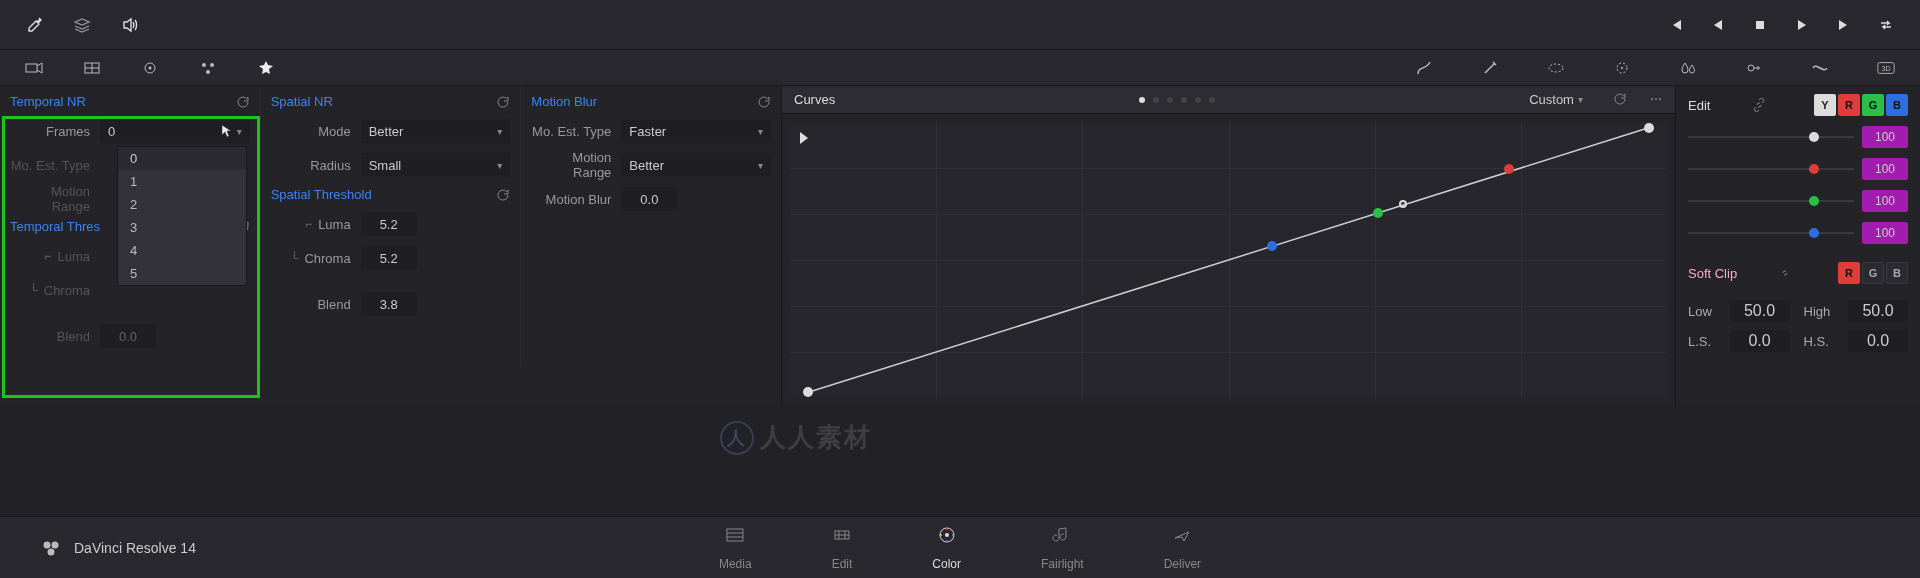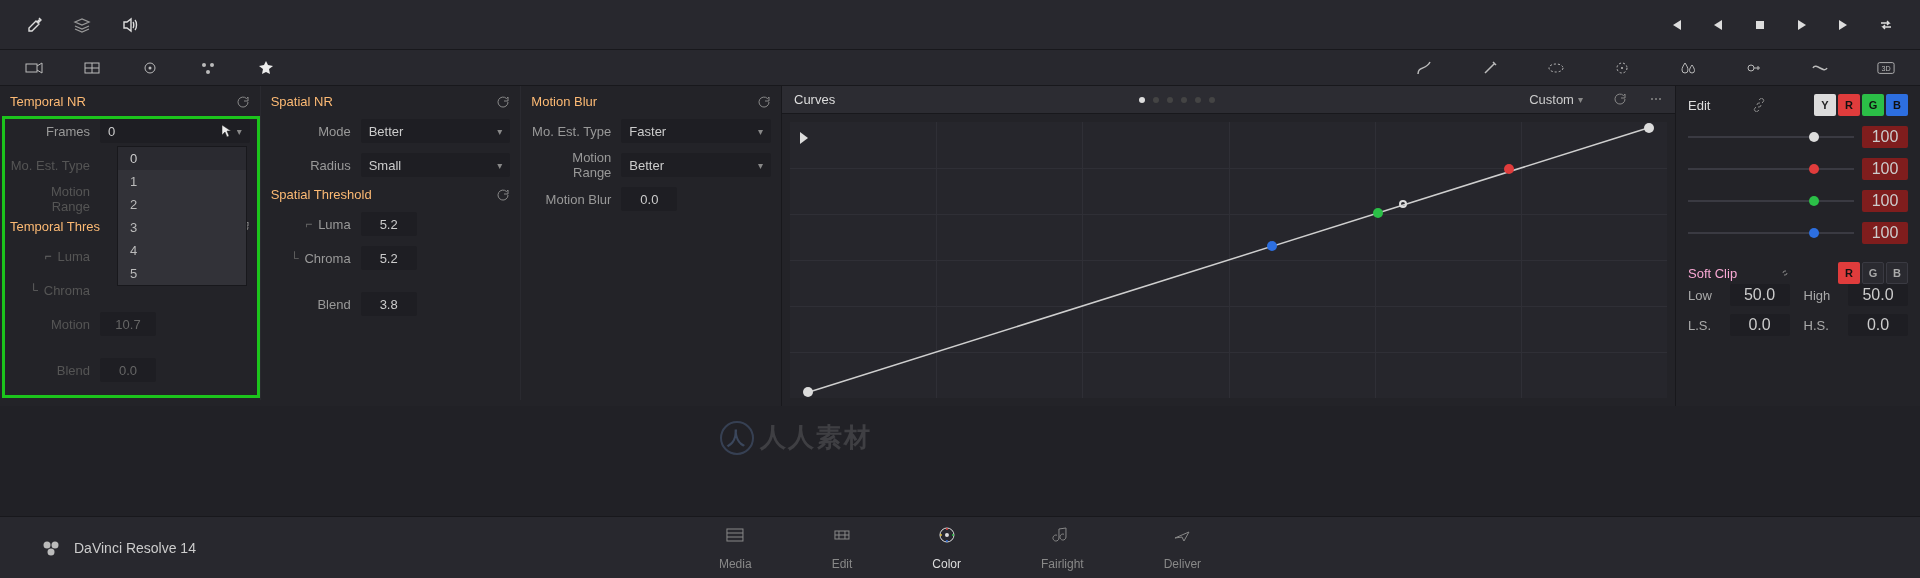--- a/index.html
+++ b/index.html
@@ -17,21 +17,21 @@
 .panels-row { display: flex; height: 320px; }
 .panel-header { font-size: 13px; color: #ddd; padding: 6px 12px; background: #2c2c32; border-bottom: 1px solid #18181c; display: flex; align-items: center; }
 .panel-header .hdr-actions { margin-left: auto; display: flex; gap: 22px; }
 .panel-header .small-ico { width:14px;height:14px;color:#888;cursor:pointer; }
 
 .motion-effects { width: 782px; background: #232328; border-right: 1px solid #18181c; position:relative; }
 .me-body { display: flex; padding: 0; }
 .me-col { flex: 1; padding: 4px 10px 10px 10px; border-right: 1px solid #2a2a30; position: relative; }
 .me-col:last-child { border-right: none; }
 
-.sub-header { display: flex; align-items: center; color: #fdba74; font-size: 13px; margin: 4px 0 8px 0; }
+.sub-header { display: flex; align-items: center; color: #3b82f6; font-size: 13px; margin: 4px 0 8px 0; }
 .sub-header .reset-ico { margin-left: auto; width:14px;height:14px;color:#888;cursor:pointer; }
 
 .ctrl-row { display: flex; align-items: center; margin: 6px 0; height: 28px; }
 .ctrl-label { width: 90px; text-align: right; padding-right: 10px; color: #999; font-size: 13px; }
 .ctrl-label.dim { color: #555; }
 .ctrl-label.pre-ico { display:flex; align-items:center; justify-content:flex-end; gap:6px;}
 .pre-ico-char { color:#666; font-size:12px; }
 .dropdown { flex: 1; background: #1e1e23; border: none; border-radius: 2px; height: 24px; display: flex; align-items: center; padding: 0 8px; color: #ccc; cursor: pointer; justify-content: space-between; }
 .dropdown .chev { color: #888; font-size: 10px; }
 .num-field { width: 56px; background: #1e1e23; border: none; border-radius: 2px; height: 24px; display: flex; align-items: center; justify-content: center; color: #ccc; }
@@ -58,26 +58,26 @@
 .edit-panel { width: 244px; background: #232328; }
 .edit-body { padding: 8px 12px; }
 .edit-top { display:flex; align-items:center; margin-bottom:10px; }
 .chan-btns { margin-left:auto; display:flex; gap:2px; }
 .chan-btn { width:22px;height:22px;display:flex;align-items:center;justify-content:center;border-radius:2px;font-size:11px;color:#111;cursor:pointer;font-weight:600; }
 .chan-btn.dark { background:#2a2a30; color:#aaa; border:1px solid #3a3a42;}
 .link-ico { width:14px;height:14px;color:#888; margin-right:6px;}
 .slider-row { display:flex; align-items:center; margin:10px 0; gap:8px; }
 .slider-track { flex:1; height:2px; background:#3a3a42; position:relative; }
 .slider-dot { width:10px;height:10px;border-radius:50%;position:absolute;top:-4px;margin-left:-5px; }
-.slider-val { width:46px;height:22px;background:#7f1d1d;display:flex;align-items:center;justify-content:center;color:#ccc;font-size:16px;border-radius:2px; }
+.slider-val { width:46px;height:22px;background:#a21caf;display:flex;align-items:center;justify-content:center;color:#ccc;font-size:12px;border-radius:2px; }
 
 .soft-clip { margin-top:18px; }
 .sc-top { display:flex;align-items:center; }
 .sc-btns { margin-left:auto; display:flex; gap:2px; }
-.sc-grid { display:grid; grid-template-columns: auto 60px auto 60px; gap:8px 14px; margin-top:0; align-items:center; }
+.sc-grid { display:grid; grid-template-columns: auto 60px auto 60px; gap:8px 14px; margin-top:16px; align-items:center; }
 .sc-lbl { color:#aaa; font-size:13px; }
 .sc-val { height:22px;background:#1e1e23;display:flex;align-items:center;justify-content:center;color:#ccc;font-size:16px;border-radius:2px; }
 
 .bottom-strip { position:absolute; bottom:0; left:0; right:0; height:62px; background:#28282e; border-top:1px solid #18181c; display:flex; align-items:center; padding: 0 40px; }
 .app-name { display:flex; align-items:center; gap:12px; color:#ccc; font-size:14px; }
 .bottom-tabs { position:absolute; left:50%; transform:translateX(-50%); display:flex; gap:80px; align-items:center; }
 .btab { display:flex; flex-direction:column; align-items:center; gap:12px; color:#888; cursor:pointer; font-size:12px; }
 .btab.active { color:#ddd; }
 .btab .btab-ico { width:20px; height:20px; }
 
@@ -282,24 +282,20 @@
               <span class="pre-ico-char">⌐</span>
               <span>Luma</span>
             </div>
           </div>
         <div class="ctrl-row">
             <div class="ctrl-label dim pre-ico">
               <span class="pre-ico-char">└</span>
               <span>Chroma</span>
             </div>
           </div>
-        <div class="ctrl-row">
-          <div class="ctrl-label dim">Motion</div>
-          <div class="num-field dim">10.7</div>
-        </div>
         <div class="ctrl-row" style="margin-top:18px;">
           <div class="ctrl-label dim">Blend</div>
           <div class="num-field dim">0.0</div>
         </div>
       </div>
 
       <div class="me-col">
         <div class="sub-header">
           <span>Spatial NR</span>
           <span class="reset-ico">

